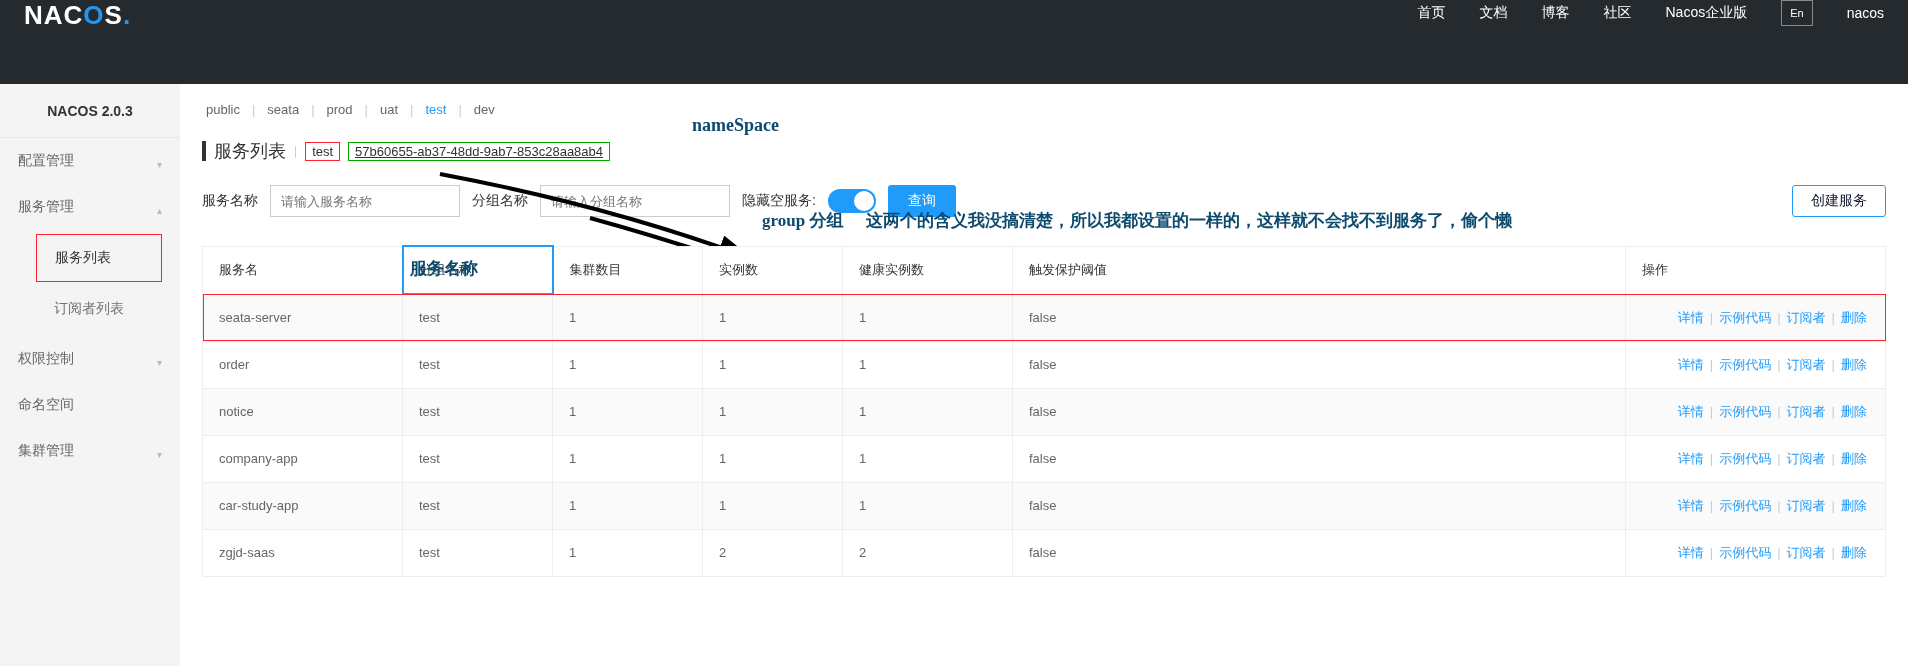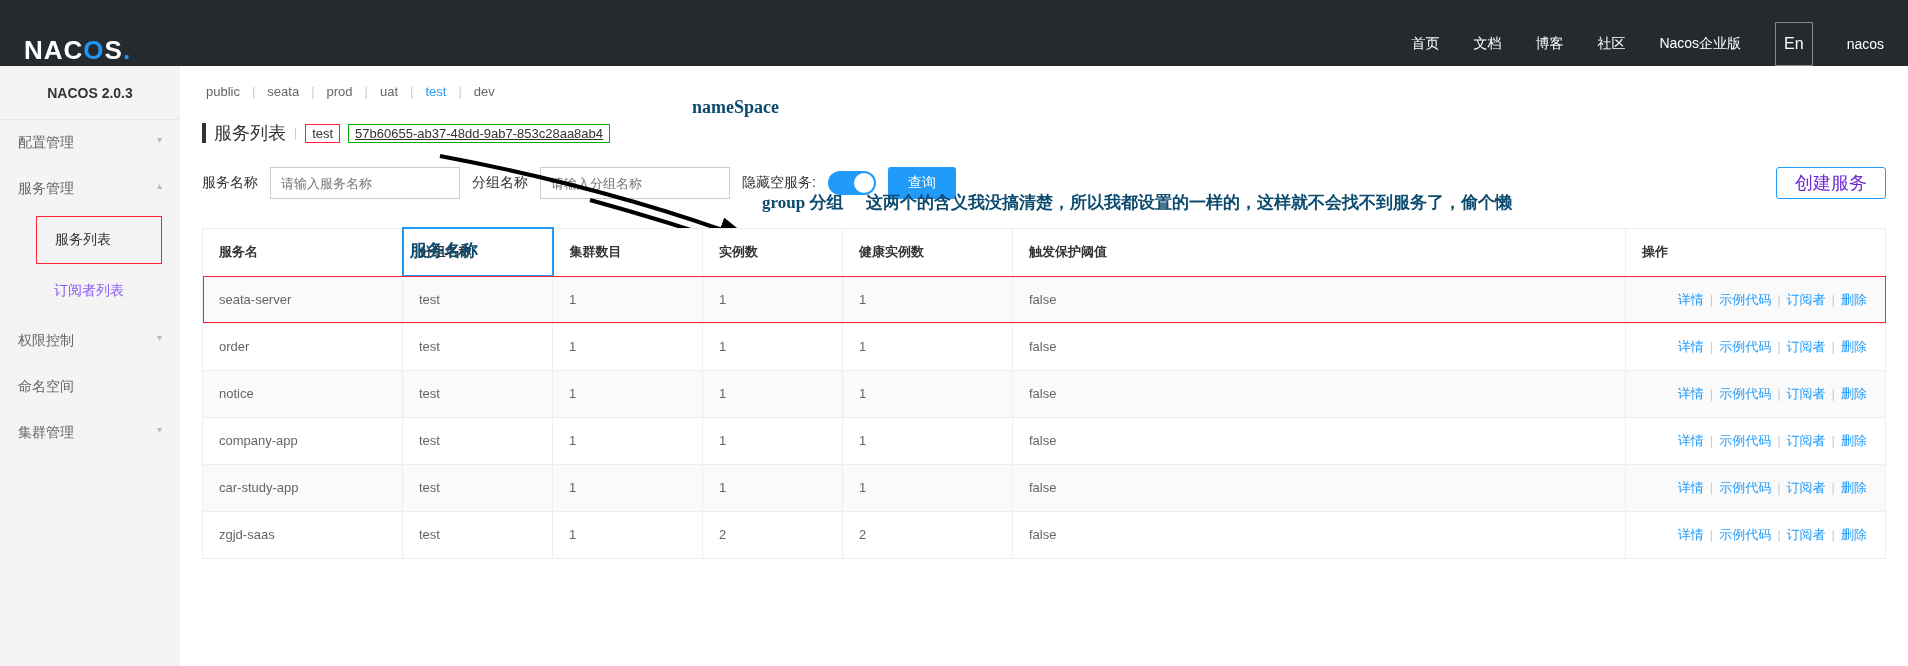--- a/index.html
+++ b/index.html
@@ -1,51 +1,51 @@
 <!DOCTYPE html>
 <html><head>
 <meta charset="utf-8">
 <style>
 *{box-sizing:border-box;margin:0;padding:0;font-family:"Helvetica Neue",Arial,"Microsoft YaHei",sans-serif}
 body{background:#fff;font-size:12px;color:#333;width:1908px}
-.topbar{background:#252a2f;height:66px;display:flex;align-items:flex-end;padding:0 24px;color:#fff}
+.topbar{background:#252a2f;height:84px;display:flex;align-items:flex-start;padding:0 24px;color:#fff}
 .logo{font-size:26px;font-weight:700;letter-spacing:1px;color:#fff}
 .logo .o{color:#2196f3}
 .logo .dot{color:#2196f3}
 .topnav{margin-left:auto;display:flex;align-items:center;gap:34px;font-size:14px}
 .topnav span{cursor:pointer}
-.lang{border:1px solid #888;padding:12px 8px;font-size:16px}
+.lang{border:1px solid #888;padding:6px 8px;font-size:11px}
 .main{display:flex}
 .sidebar{width:180px;background:#f4f4f4;min-height:820px;padding-top:0}
 .version{height:54px;line-height:54px;text-align:center;font-weight:700;font-size:14px;color:#333;border-bottom:1px solid #e8e8e8}
-.menu-item{padding:14px 18px;font-size:14px;color:#666;display:flex;justify-content:space-between;align-items:flex-start;cursor:pointer}
+.menu-item{padding:14px 18px;font-size:14px;color:#666;display:flex;justify-content:space-between;align-items:flex-end;cursor:pointer}
 .menu-item .chev{color:#bbb;font-size:10px}
 .submenu{padding:0 0 0 18px}
-.submenu-item{padding:14px 18px;font-size:14px;color:#8b5cf6;cursor:pointer;margin:4px 18px}
+.submenu-item{padding:14px 18px;font-size:14px;color:#737373;cursor:pointer;margin:4px 18px}
 .submenu-item.active{border:1px solid #f23;color:#333}
 .content{flex:1;padding:18px 22px;position:relative}
 .ns-tabs{display:flex;gap:8px;font-size:13px;color:#666;margin-bottom:22px;align-items:center}
 .ns-tabs .nsitem{cursor:pointer;padding:0 4px}
 .ns-tabs .nsitem.active{color:#209bfa}
 .ns-tabs .sep{color:#ccc}
 .title-row{display:flex;align-items:center;gap:8px;margin-bottom:22px;position:relative}
 .title-bar{width:4px;height:20px;background:#333}
 .title-text{font-size:18px;font-weight:400}
 .ns-name{border:1px solid #f23;padding:1px 6px;font-size:13px}
 .ns-id{border:1px solid #0a0;padding:1px 6px;font-size:13px;text-decoration:underline;color:#333}
 .anno-red{position:absolute;color:#0c4a6e;font-weight:700;font-size:18px;font-family:SimSun,serif}
 .filter-row{display:flex;align-items:center;gap:12px;margin-bottom:28px;position:relative}
 .flabel{font-size:14px;color:#333}
 .finput{height:32px;width:190px;border:1px solid #ccc;padding:0 10px;font-size:13px;color:#999}
 .toggle{width:48px;height:24px;background:#209bfa;border-radius:12px;position:relative;cursor:pointer}
 .toggle::after{content:"";position:absolute;right:2px;top:2px;width:20px;height:20px;background:#fff;border-radius:50%}
 .btn-primary{background:#209bfa;color:#fff;border:none;height:32px;padding:0 20px;border-radius:3px;font-size:14px;cursor:pointer}
-.btn-create{position:absolute;right:0;top:0;background:#fff;border:1px solid #209bfa;color:#6d28d9;height:32px;padding:0 18px;border-radius:3px;font-size:18px;cursor:pointer}
+.btn-create{position:absolute;right:0;top:0;background:#fff;border:1px solid #209bfa;color:#0f172a;height:32px;padding:0 18px;border-radius:3px;font-size:14px;cursor:pointer}
 table{width:100%;border-collapse:collapse}
-th{text-align:left;padding:14px 16px;font-size:13px;color:#333;font-weight:700;background:#fff;border:1px solid #eee}
+th{text-align:left;padding:14px 16px;font-size:13px;color:#333;font-weight:400;background:#fff;border:1px solid #eee}
 td{padding:14px 16px;font-size:13px;color:#666;border:1px solid #eee}
 tr:nth-child(odd) td{background:#fafafa}
 .th-group{border:2px solid #209bfa}
 .actions a{color:#209bfa;cursor:pointer;margin:0 2px}
 .actions .asep{color:#ccc;margin:0 4px}
 .actions{text-align:right}
 th.op{}
 .pager{display:flex;justify-content:flex-end;align-items:center;gap:10px;padding:14px 0;font-size:12px;color:#666}
 .arrow-svg{position:absolute;pointer-events:none}
 .highlight-row-border{outline:1.5px solid #f23;outline-offset:-1px}

